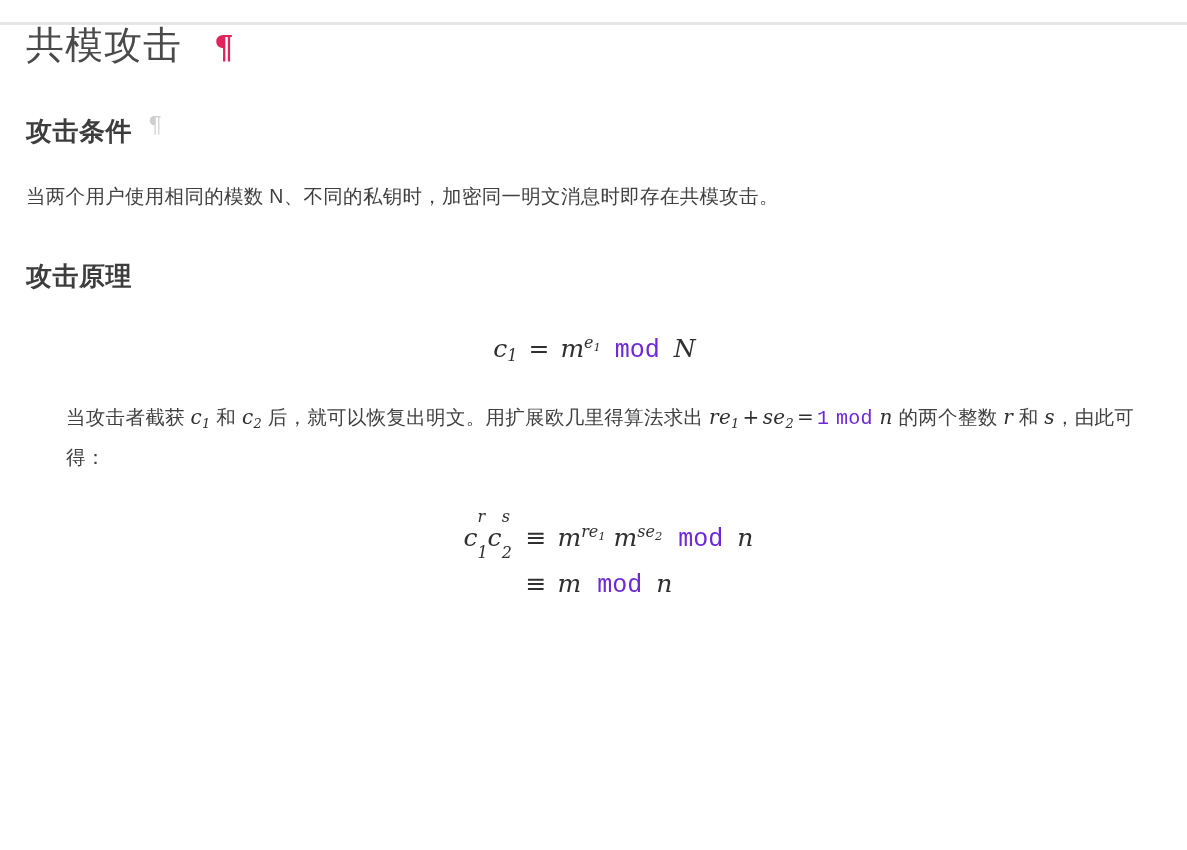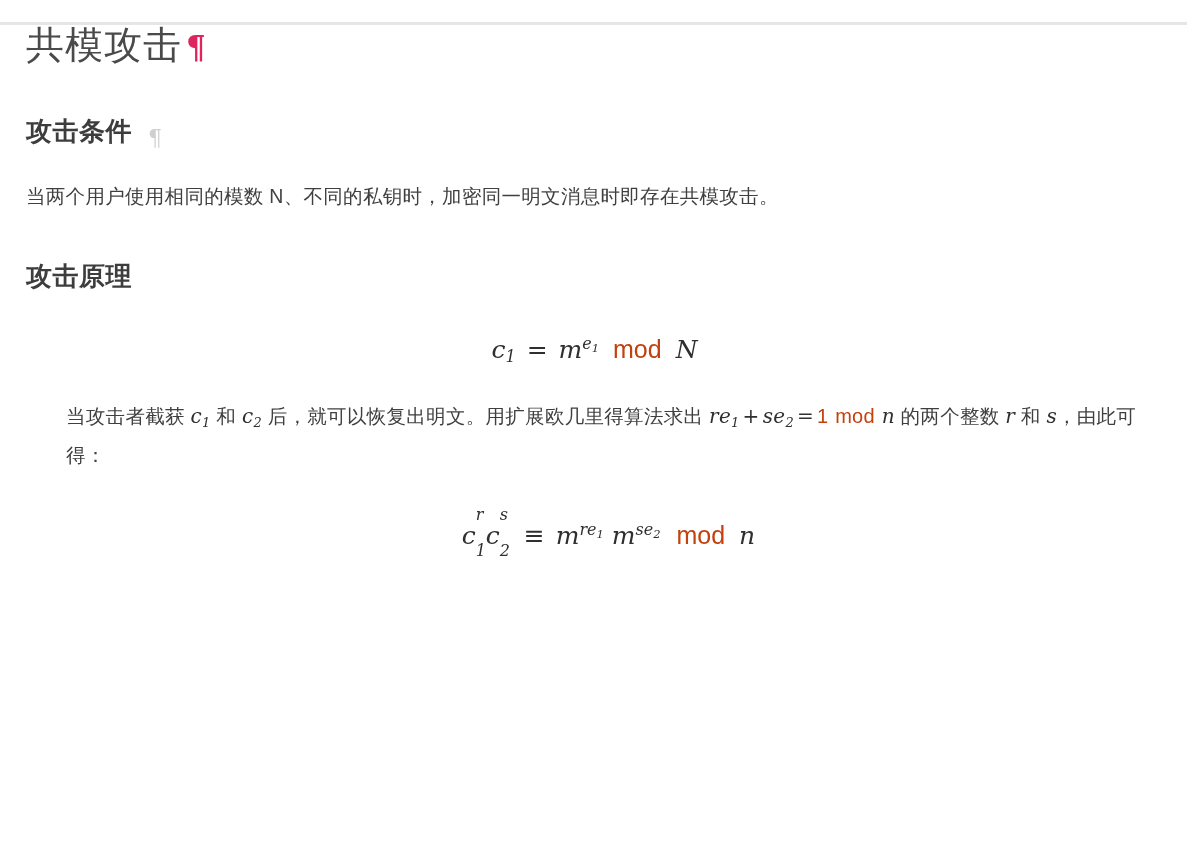--- a/index.html
+++ b/index.html
@@ -40,39 +40,39 @@
 
   h1.doc-title {
     font-size: 38px;
     font-weight: 400;
     color: #4a4a4a;
     margin: 22px 0 0 0;
     letter-spacing: 1px;
     line-height: 1.25;
     display: flex;
     align-items: baseline;
-    gap: 4px;
+    gap: 32px;
   }
   .pilcrow-main {
     color: #e0245e;
     font-size: 31px;
     font-weight: 700;
     font-family: "DejaVu Serif", serif;
     line-height: 1;
     cursor: pointer;
   }
 
   h2.sec {
     font-size: 26px;
     font-weight: 700;
     color: #3d3d3d;
     margin: 44px 0 0 0;
     letter-spacing: 0.5px;
     display: flex;
-    align-items: flex-end;
+    align-items: flex-start;
     gap: 16px;
   }
   .pilcrow-sub {
     color: #cfcfcf;
     font-size: 22px;
     font-weight: 400;
     font-family: "DejaVu Serif", serif;
     line-height: 1;
     cursor: pointer;
   }
@@ -87,24 +87,24 @@
   p.body.tight { margin-top: 26px; margin-left: 40px; }
 
   
   .m {
     font-family: "DejaVu Serif", serif;
     font-style: italic;
     font-size: 20px;
     color: #2f2f2f;
   }
   .mr {
-    font-family: Liberation Sans, sans-serif;
+    font-family: Liberation Mono, monospace;
     font-style: normal;
     font-size: 20px;
-    color: #c2410c;
+    color: #6d28d9;
   }
   .op {
     font-family: "DejaVu Serif", serif;
     font-style: normal;
     font-size: 20px;
     padding: 0 3px;
   }
   sub.ms {
     font-family: "DejaVu Serif", serif;
     font-style: italic;
@@ -227,16 +227,23 @@
   <div class="eqblock eqblock2">
     <div class="align-rows">
       <div class="row eqline">
         <span class="lhs"><span class="pw m"><span>c</span><span class="sup">r</span><span class="sub">1</span></span><span class="pw m" style="margin-left:10px"><span>c</span><span class="sup">s</span><span class="sub">2</span></span></span>
         <span class="op" style="padding-left:16px">≡</span>
         <span class="m"><span>m</span><sup class="mp"><span>r</span><span>e</span><sub>1</sub></sup></span>
         <span class="m"><span>m</span><sup class="mp"><span>s</span><span>e</span><sub>2</sub></sup></span>
         <span class="mr" style="padding-left:8px">mod</span>
         <span class="m" style="padding-left:6px">n</span>
       </div>
+      <div class="row eqline">
+        <span class="lhs"></span>
+        <span class="op" style="padding-left:16px">≡</span>
+        <span class="m">m</span>
+        <span class="mr" style="padding-left:8px">mod</span>
+        <span class="m" style="padding-left:6px">n</span>
+      </div>
     </div>
   </div>
 
 </div>
 
 </body></html>

